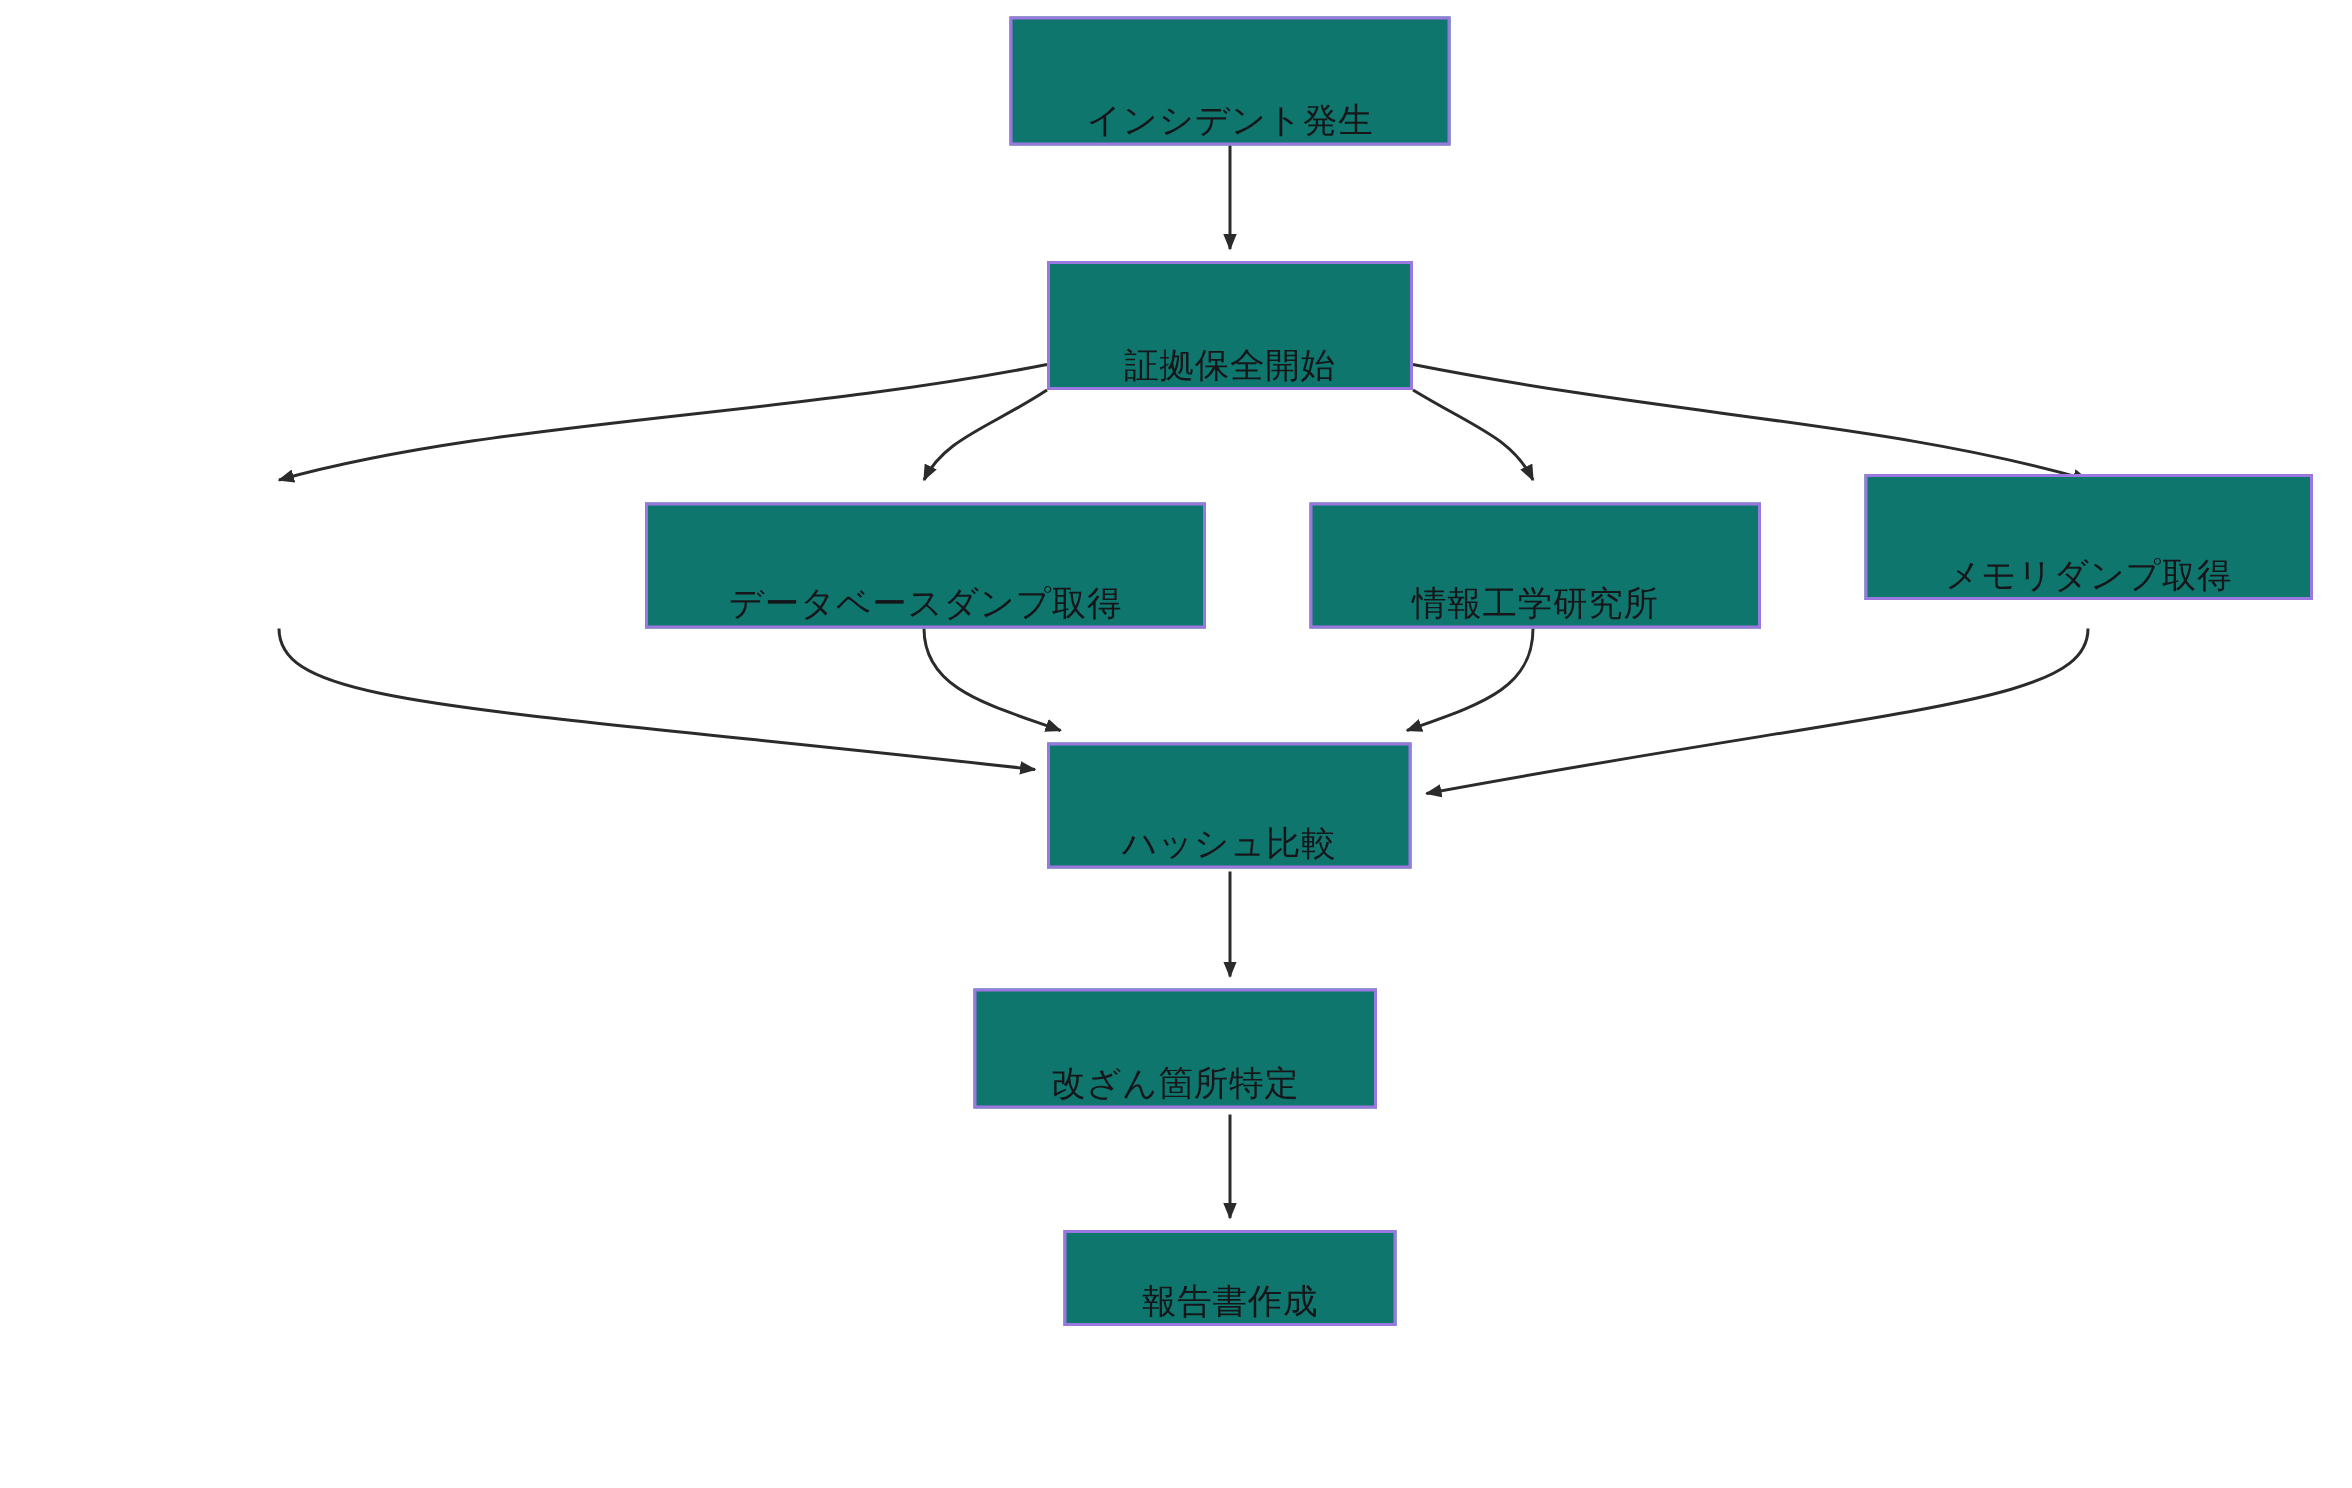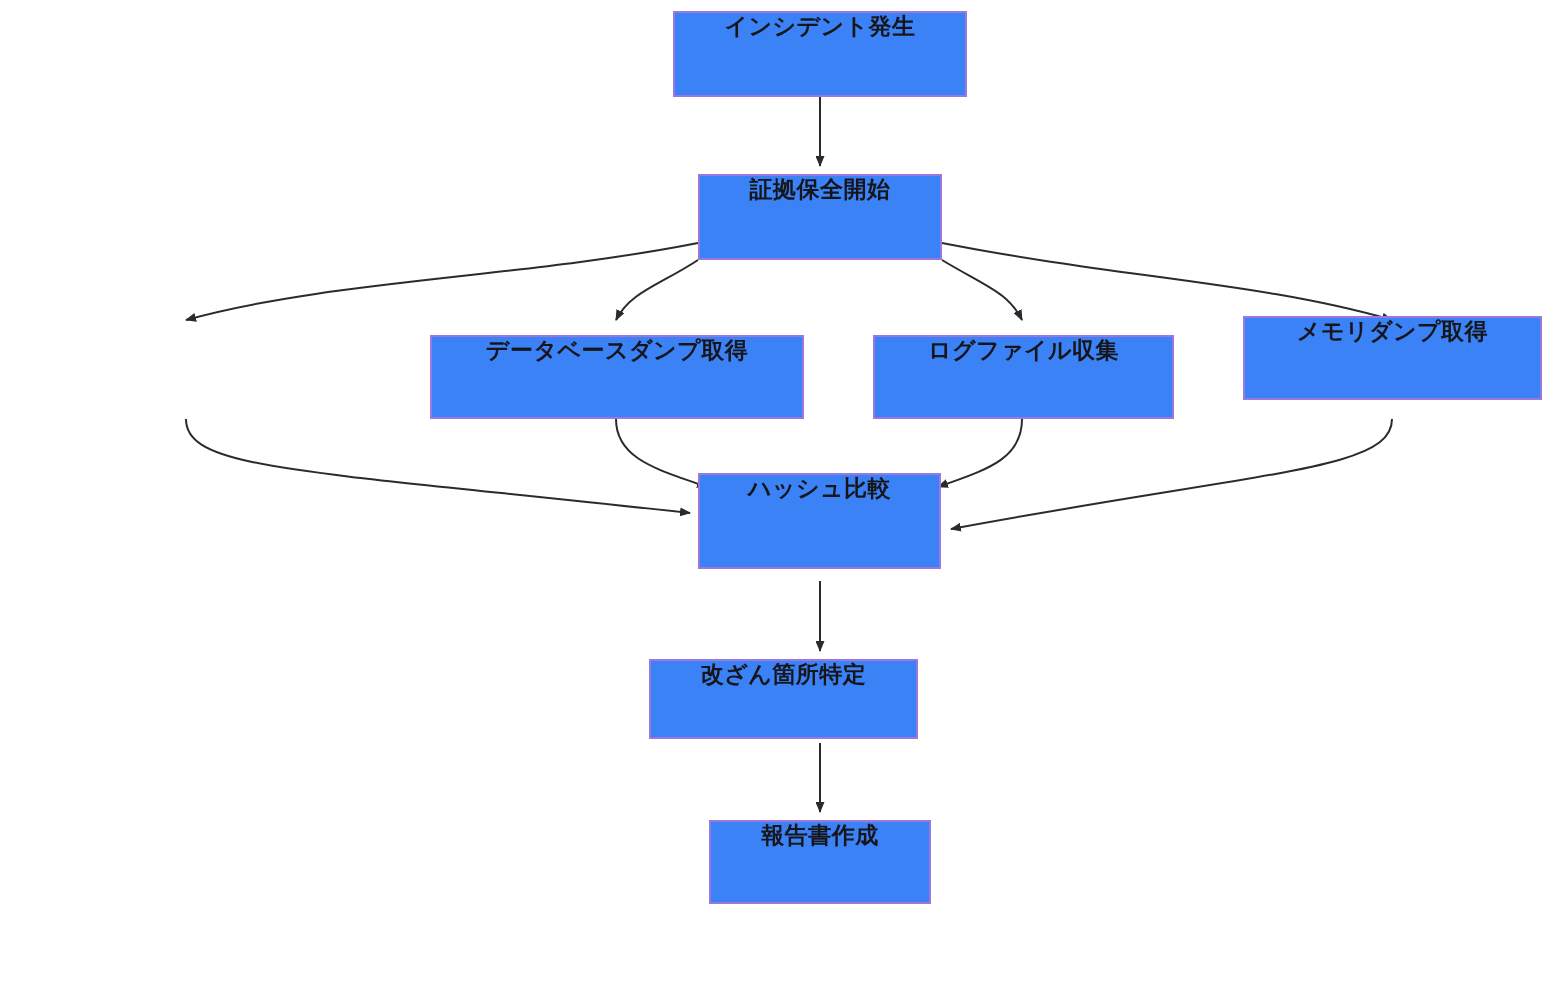--- a/index.html
+++ b/index.html
@@ -23,32 +23,31 @@
     position: absolute;
     left: 0;
     top: 0;
     width: 1568px;
     height: 992px;
     pointer-events: none;
   }
   .node {
     position: absolute;
     box-sizing: border-box;
-    background: #3b82f6;
+    background: #0f766e;
     border: 2px solid #9a78e0;
     display: flex;
-    align-items: flex-start;
+    align-items: flex-end;
     justify-content: center;
     color: #16161a;
     font-size: 23px;
     line-height: 1.2;
     letter-spacing: 0.5px;
     white-space: nowrap;
     z-index: 2;
-    font-weight: bold;
   }
   .node .label {
     display: block;
   }
   #caption {
     position: absolute;
     left: 2px;
     top: 942px;
     font-size: 27px;
     font-weight: bold;
@@ -89,28 +88,28 @@
   <div class="node" style="left: 673px; top: 11px; width: 294px; height: 86px;">
     <span class="label">インシデント発生</span>
   </div>
   <div class="node" style="left: 698px; top: 174px; width: 244px; height: 86px;">
     <span class="label">証拠保全開始</span>
   </div>
   <div class="node" style="left: 430px; top: 335px; width: 374px; height: 84px;">
     <span class="label">データベースダンプ取得</span>
   </div>
   <div class="node" style="left: 873px; top: 335px; width: 301px; height: 84px;">
-    <span class="label">ログファイル収集</span>
+    <span class="label">情報工学研究所</span>
   </div>
   <div class="node" style="left: 1243px; top: 316px; width: 299px; height: 84px;">
     <span class="label">メモリダンプ取得</span>
   </div>
-  <div class="node" style="left: 698px; top: 473px; width: 243px; height: 96px;">
+  <div class="node" style="left: 698px; top: 495px; width: 243px; height: 84px;">
     <span class="label">ハッシュ比較</span>
   </div>
   <div class="node" style="left: 649px; top: 659px; width: 269px; height: 80px;">
     <span class="label">改ざん箇所特定</span>
   </div>
-  <div class="node" style="left: 709px; top: 820px; width: 222px; height: 84px;">
+  <div class="node" style="left: 709px; top: 820px; width: 222px; height: 64px;">
     <span class="label">報告書作成</span>
   </div>
 
 </div>
 
 </body></html>

